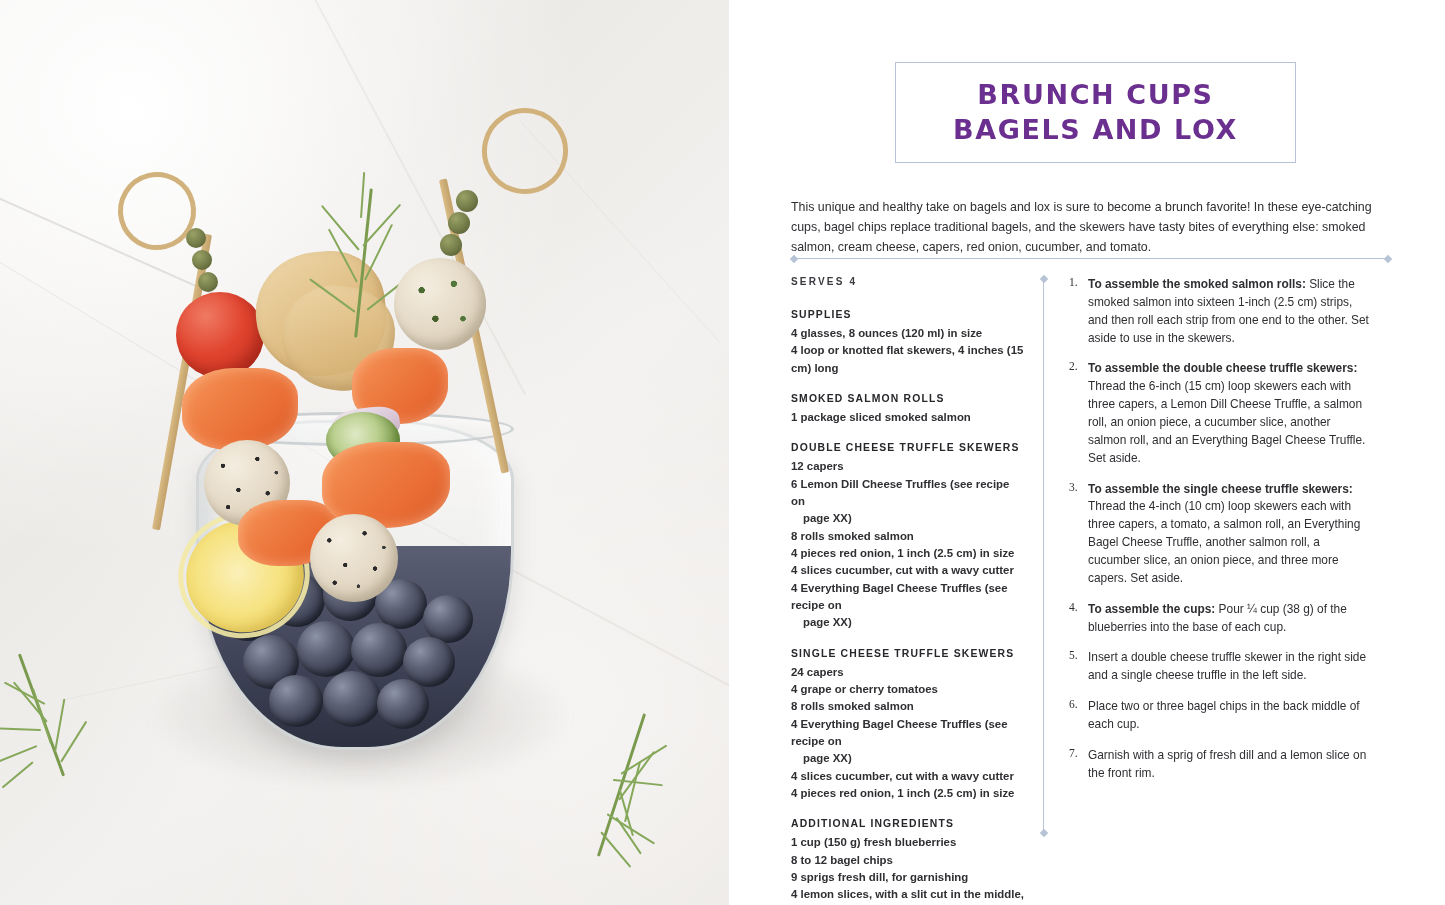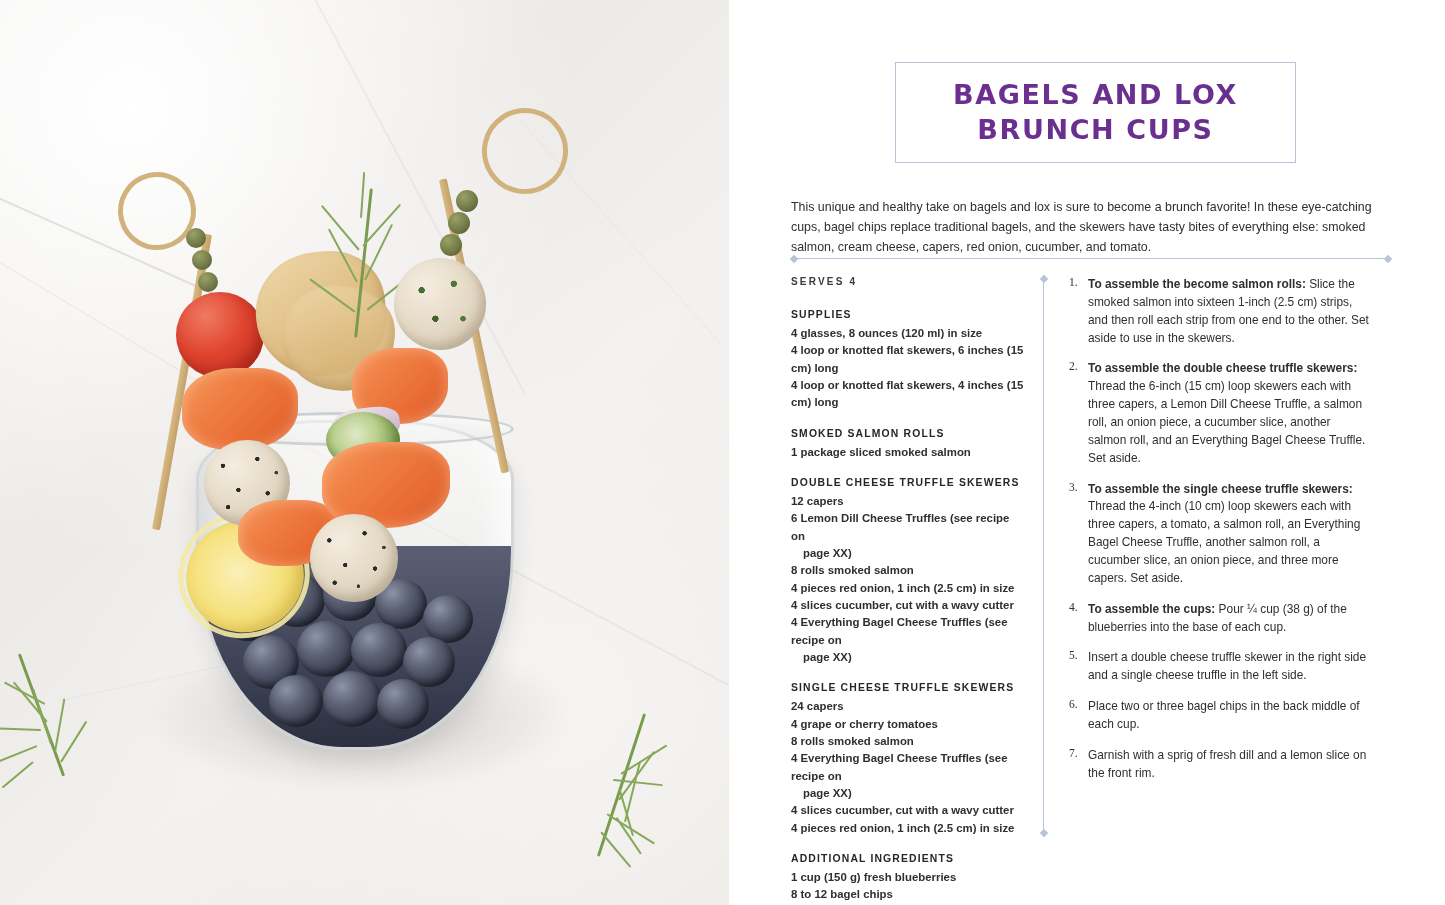--- a/index.html
+++ b/index.html
@@ -415,36 +415,35 @@
     <div class="food salmon" style="left:352px; top:348px; width:96px; height:76px;"></div>
     <div class="food onion" style="left:332px; top:408px; width:68px; height:34px; transform:rotate(-8deg);"></div>
     <div class="food cucumber" style="left:326px; top:412px; width:74px; height:56px;"></div>
     <div class="food salmon" style="left:322px; top:442px; width:128px; height:86px;"></div>
     <div class="food truffle" style="left:310px; top:514px; width:88px; height:88px;"></div>
   </div>
 
   <div class="recipe-page">
 
     <div class="title-box">
+      <div class="title-line">BRUNCH CUPS</div>
       <div class="title-line">BAGELS AND LOX</div>
-      <div class="title-line">BRUNCH CUPS</div>
     </div>
 
     <div class="intro">This unique and healthy take on bagels and lox is sure to become a brunch favorite! In these eye-catching cups, bagel chips replace traditional bagels, and the skewers have tasty bites of everything else: smoked salmon, cream cheese, capers, red onion, cucumber, and tomato.</div>
 
     <div class="rule"></div>
 
     <div class="columns">
 
       <div class="col-left">
         <div class="serves">SERVES 4</div>
 
         <div class="sec-head first">SUPPLIES</div>
         <div class="ing">4 glasses, 8 ounces (120 ml) in size</div>
-        <div class="ing">4 loop or knotted flat skewers, 6 inches (15 cm) long</div>
         <div class="ing">4 loop or knotted flat skewers, 4 inches (15 cm) long</div>
 
         <div class="sec-head">SMOKED SALMON ROLLS</div>
         <div class="ing">1 package sliced smoked salmon</div>
 
         <div class="sec-head">DOUBLE CHEESE TRUFFLE SKEWERS</div>
         <div class="ing">12 capers</div>
         <div class="ing">6 Lemon Dill Cheese Truffles (see recipe on</div>
         <div class="ing">
             <span class="cont">page XX)</span>
@@ -474,21 +473,21 @@
         <div class="ing">9 sprigs fresh dill, for garnishing</div>
         <div class="ing">4 lemon slices, with a slit cut in the middle, for</div>
 
       </div>
 
       <div class="col-divider"></div>
 
       <div class="col-right">
         <div class="step">
           <div class="step-num">1.</div>
-          <div class="step-txt"><b>To assemble the become salmon rolls:</b><span> Slice the smoked salmon into sixteen 1-inch (2.5 cm) strips, and then roll each strip from one end to the other. Set aside to use in the skewers.</span></div>
+          <div class="step-txt"><b>To assemble the smoked salmon rolls:</b><span> Slice the smoked salmon into sixteen 1-inch (2.5 cm) strips, and then roll each strip from one end to the other. Set aside to use in the skewers.</span></div>
         </div>
         <div class="step">
           <div class="step-num">2.</div>
           <div class="step-txt"><b>To assemble the double cheese truffle skewers:</b><span> Thread the 6-inch (15 cm) loop skewers each with three capers, a Lemon Dill Cheese Truffle, a salmon roll, an onion piece, a cucumber slice, another salmon roll, and an Everything Bagel Cheese Truffle. Set aside.</span></div>
         </div>
         <div class="step">
           <div class="step-num">3.</div>
           <div class="step-txt"><b>To assemble the single cheese truffle skewers:</b><span> Thread the 4-inch (10 cm) loop skewers each with three capers, a tomato, a salmon roll, an Everything Bagel Cheese Truffle, another salmon roll, a cucumber slice, an onion piece, and three more capers. Set aside.</span></div>
         </div>
         <div class="step">

